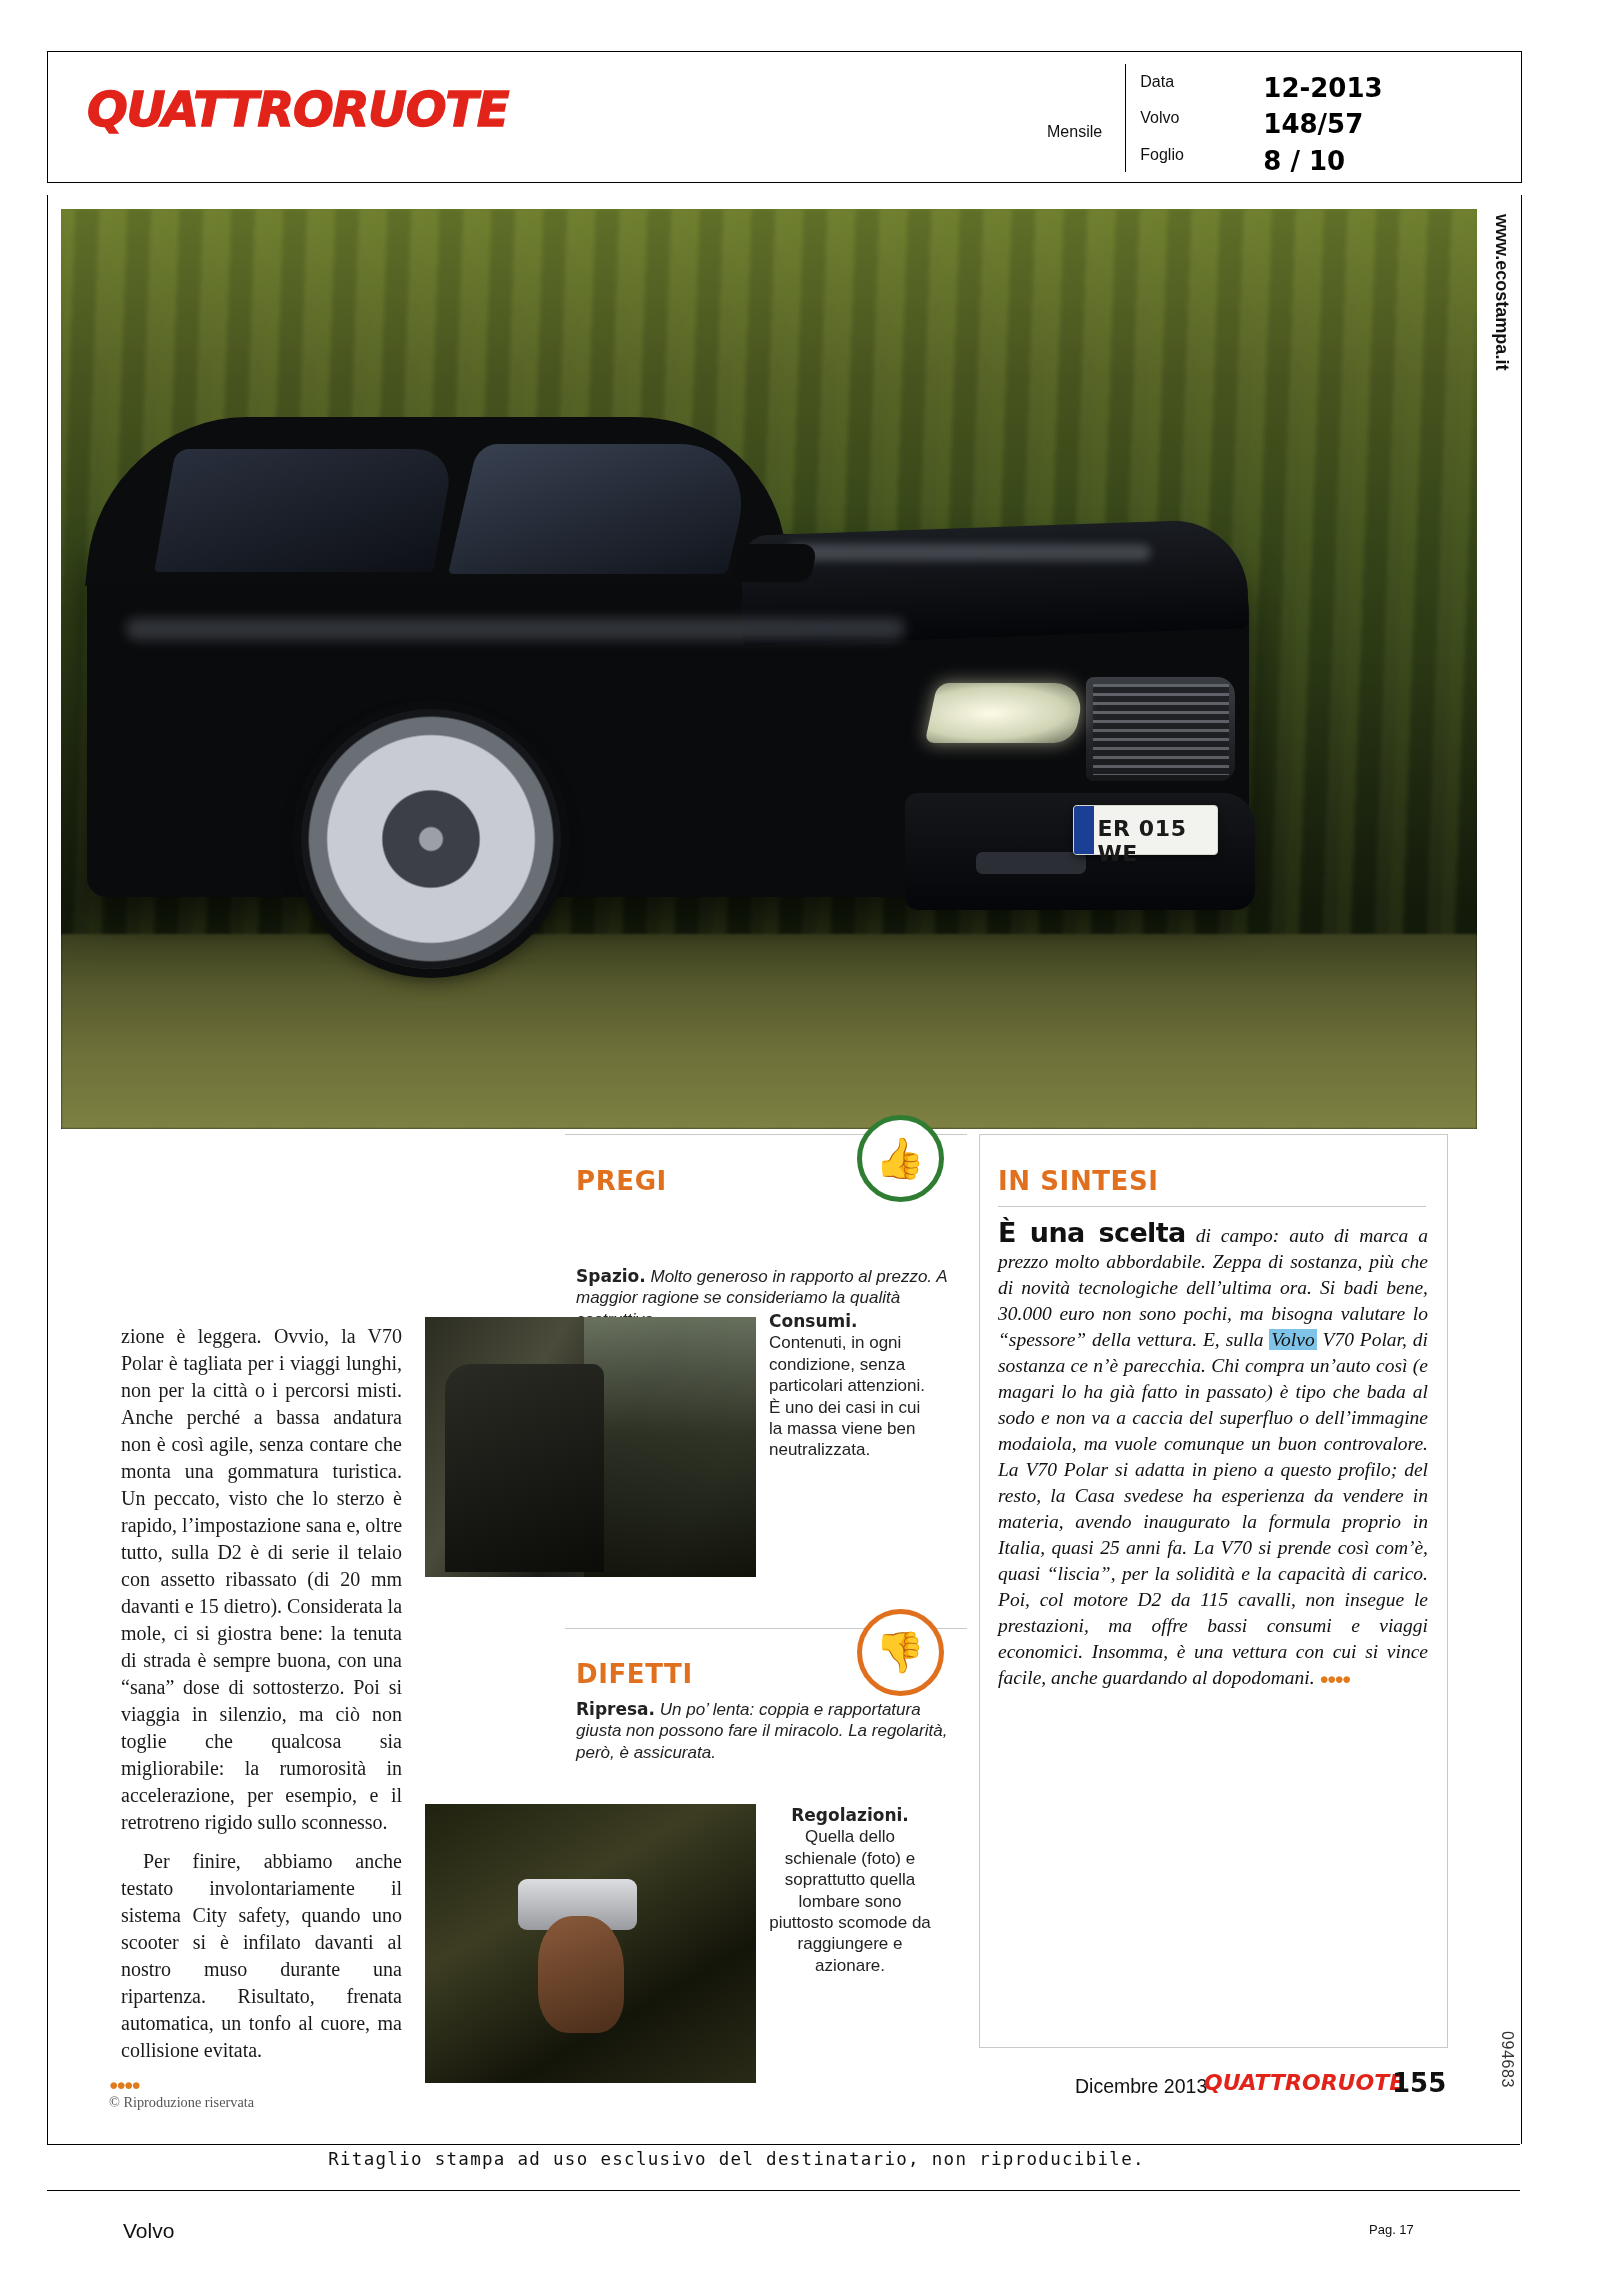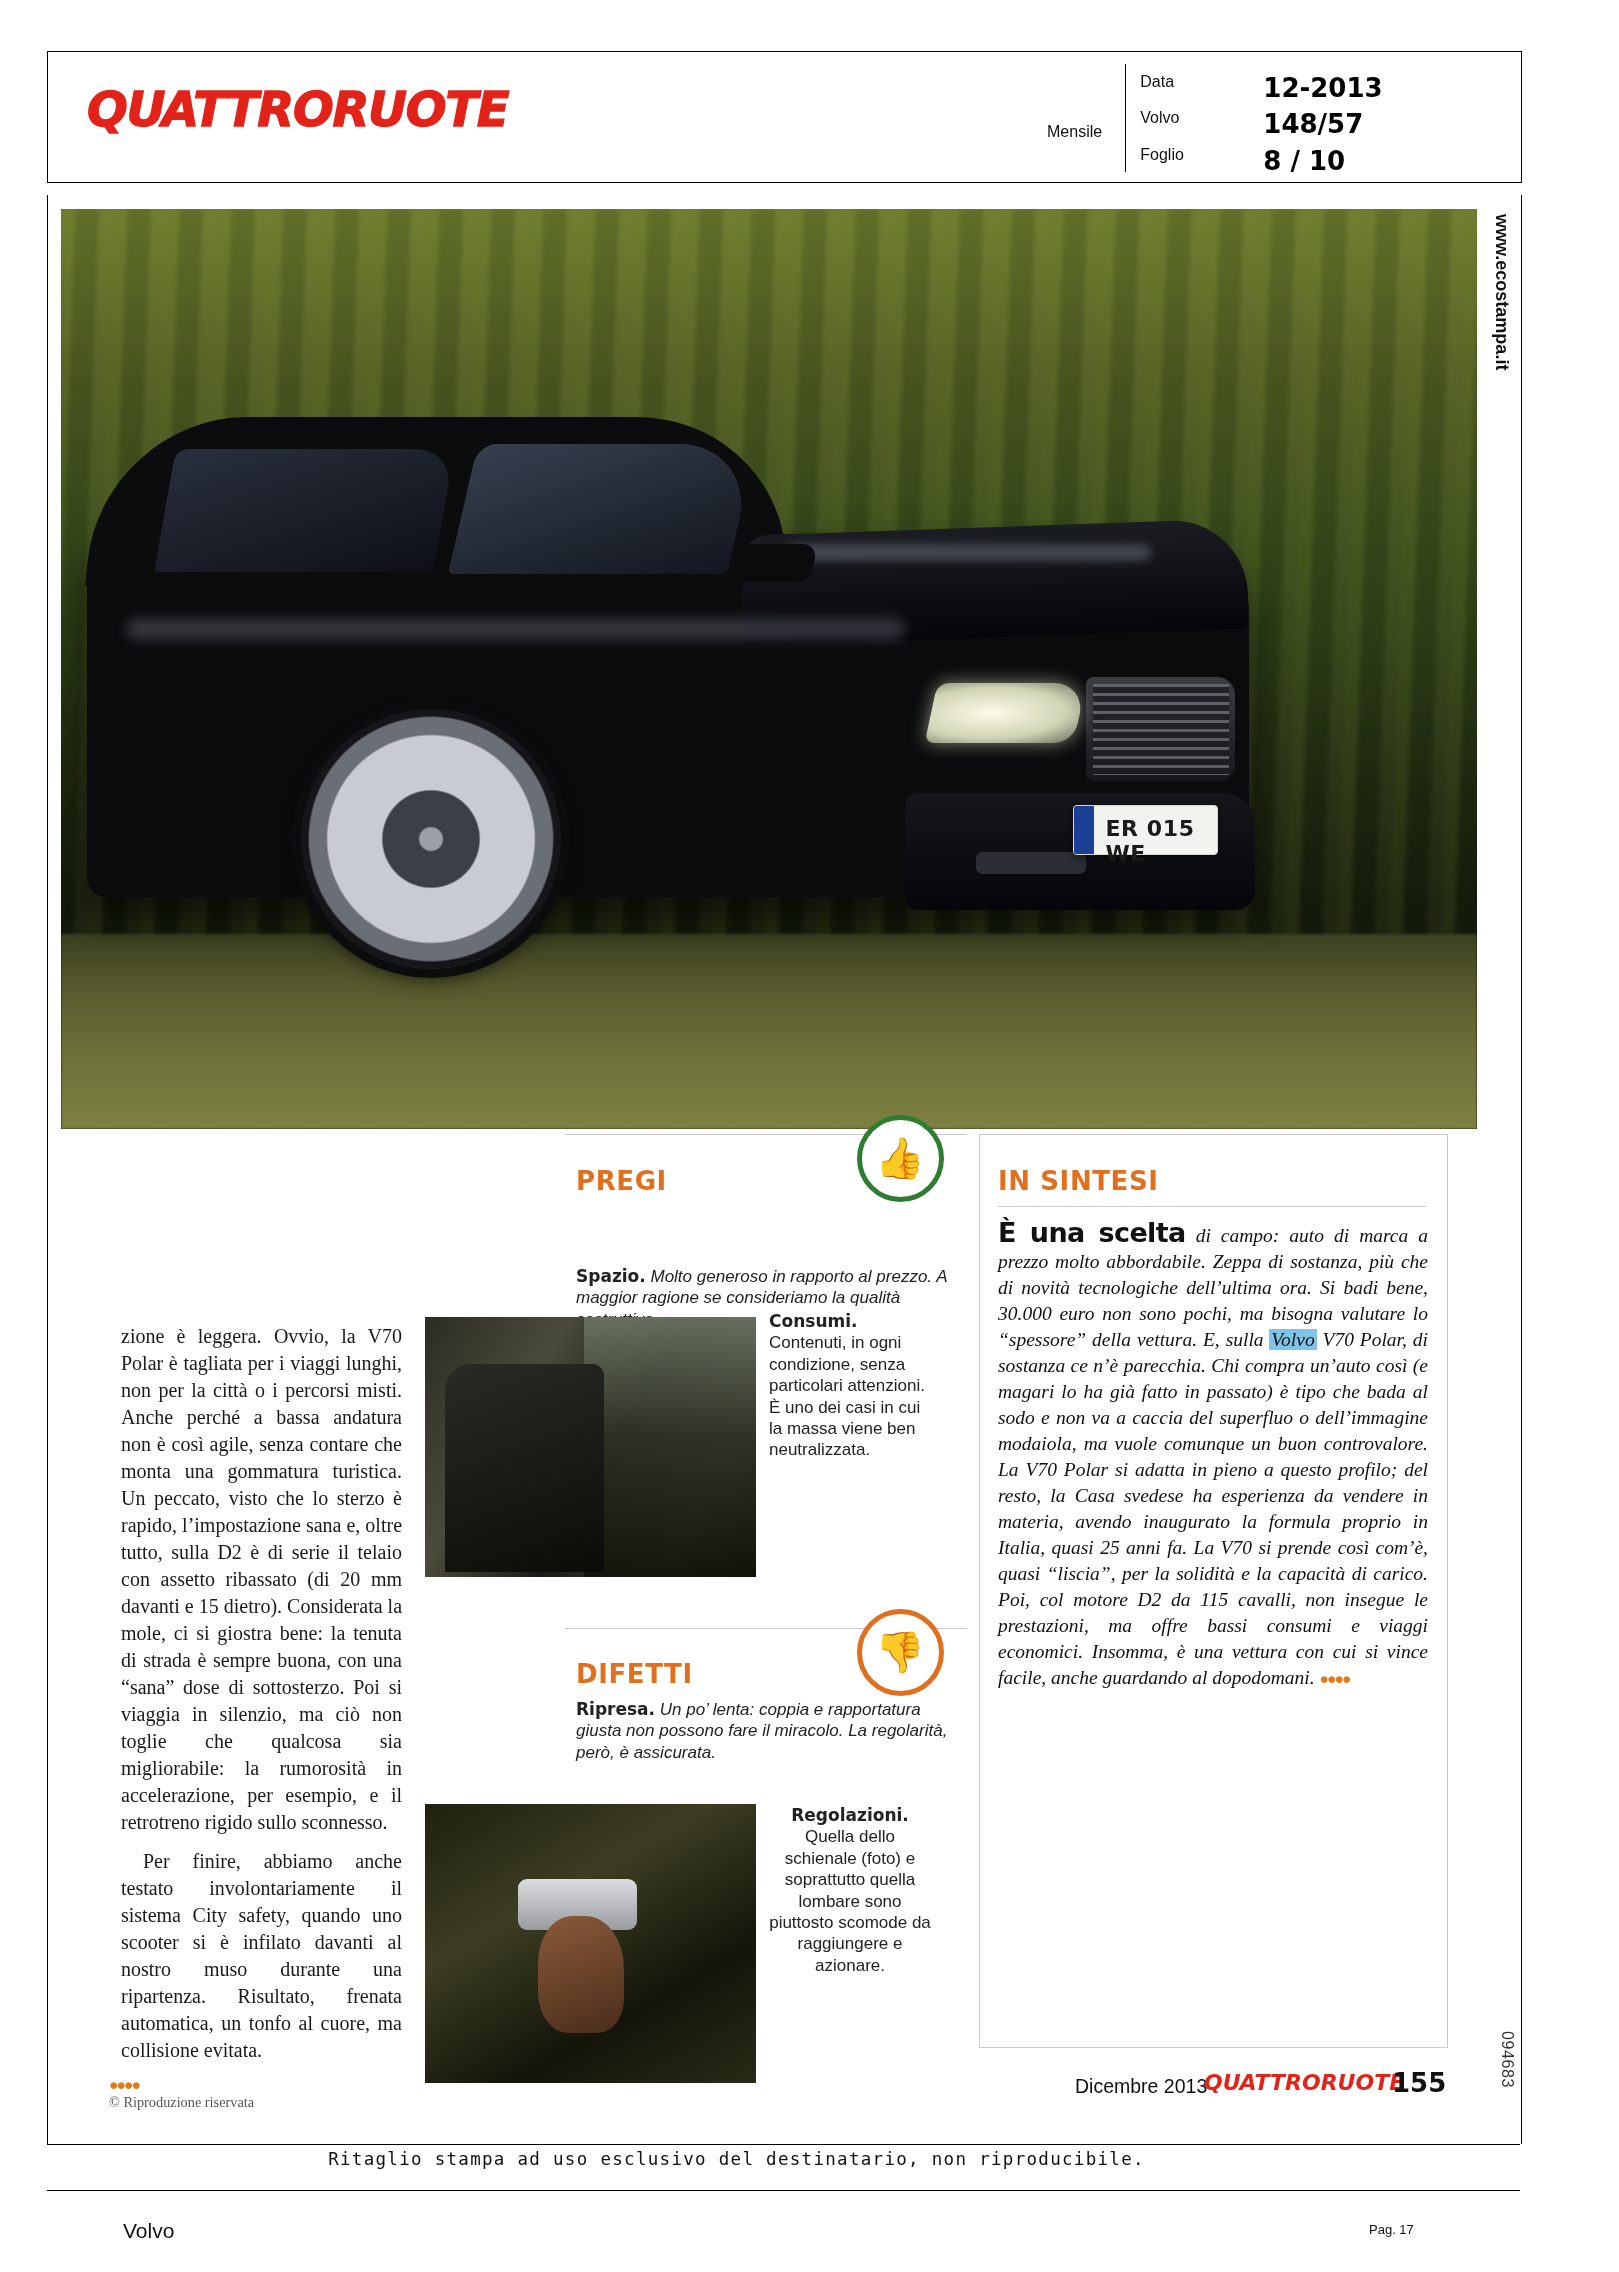--- a/index.html
+++ b/index.html
@@ -61,21 +61,21 @@
   .hoodshine{position:absolute;left:701px;top:140px;width:363px;height:17px;background:rgba(200,210,225,.25);filter:blur(4.5px);border-radius:13px;}
   .bodyshine{position:absolute;left:39px;top:214px;width:779px;height:22px;background:rgba(190,200,215,.22);filter:blur(5.8px);border-radius:13px;}
   .headlight{position:absolute;left:844px;top:279px;width:149px;height:60px;background:radial-gradient(ellipse at 40% 50%,#fdfbe8,#cfd3b4 60%,#6d705c);
      border-radius:11.7px 32px 19.5px 9px;transform:skewX(-12deg);box-shadow:0 0 18px rgba(255,255,220,.5);}
   .grille{position:absolute;left:999px;top:273px;width:149px;height:104px;background:linear-gradient(180deg,#3a3d42,#15171b);
      border-radius:7.8px 18px 15.6px 6.5px;}
   .grille-bars{position:absolute;inset:6.5px;background:repeating-linear-gradient(180deg,#6a6e74 0px,#6a6e74 2.6px,#1b1d21 2.6px,#1b1d21 9px);opacity:.8;}
   .plate{position:absolute;left:986px;top:401px;width:143px;height:48px;background:#f2f2ee;border-radius:3.9px;
      border:1.9px solid #d8d8d0;box-shadow:0 2.6px 6.5px rgba(0,0,0,.5);}
   .plate-blue{position:absolute;left:0;top:0;width:19.5px;height:100%;background:#1b3f94;border-radius:2.6px 0 0 2.6px;}
-  .plate-txt{position:absolute;left:23.4px;top:10.4px;font-family:"DejaVu Sans",sans-serif;font-weight:bold;font-size:22px;color:#1a1a1a;letter-spacing:0.6px;margin-left:8px;}
+  .plate-txt{position:absolute;left:23.4px;top:10.4px;font-family:"DejaVu Sans",sans-serif;font-weight:bold;font-size:22px;color:#1a1a1a;letter-spacing:0.6px;}
   .bumper{position:absolute;left:818px;top:389px;width:350px;height:117px;background:linear-gradient(180deg,#15171b,#05060a);border-radius:13px 32px 19.5px 13px;}
   .fog{position:absolute;left:889px;top:448px;width:110px;height:22px;background:#2b2f35;border-radius:6.5px;}
   .wheel{position:absolute;border-radius:50%;background:radial-gradient(circle at 50% 50%,#9aa0a6 0 6%,#3c4046 7% 26%,#c8ccd2 27% 56%,#6a6f76 57% 66%,#141619 67% 100%);
      box-shadow:0 0 0 9px #0b0c0e, 0 10.4px 19.5px rgba(0,0,0,.6);}
   .wheel1{left:214px;top:305px;width:260px;height:260px;}
   .arch1{position:absolute;left:188px;top:273px;width:311px;height:195px;border:17px solid #0a0b0d;border-bottom:none;border-radius:156px 156px 0 0;}
   .mirror{position:absolute;left:649px;top:140px;width:78px;height:38px;background:#0a0b0d;border-radius:9px 15.6px 11.7px 6.5px;transform:skewX(-12deg);}
 
   
   .col-left{position:absolute;left:109px;top:1311px;width:305px;}

